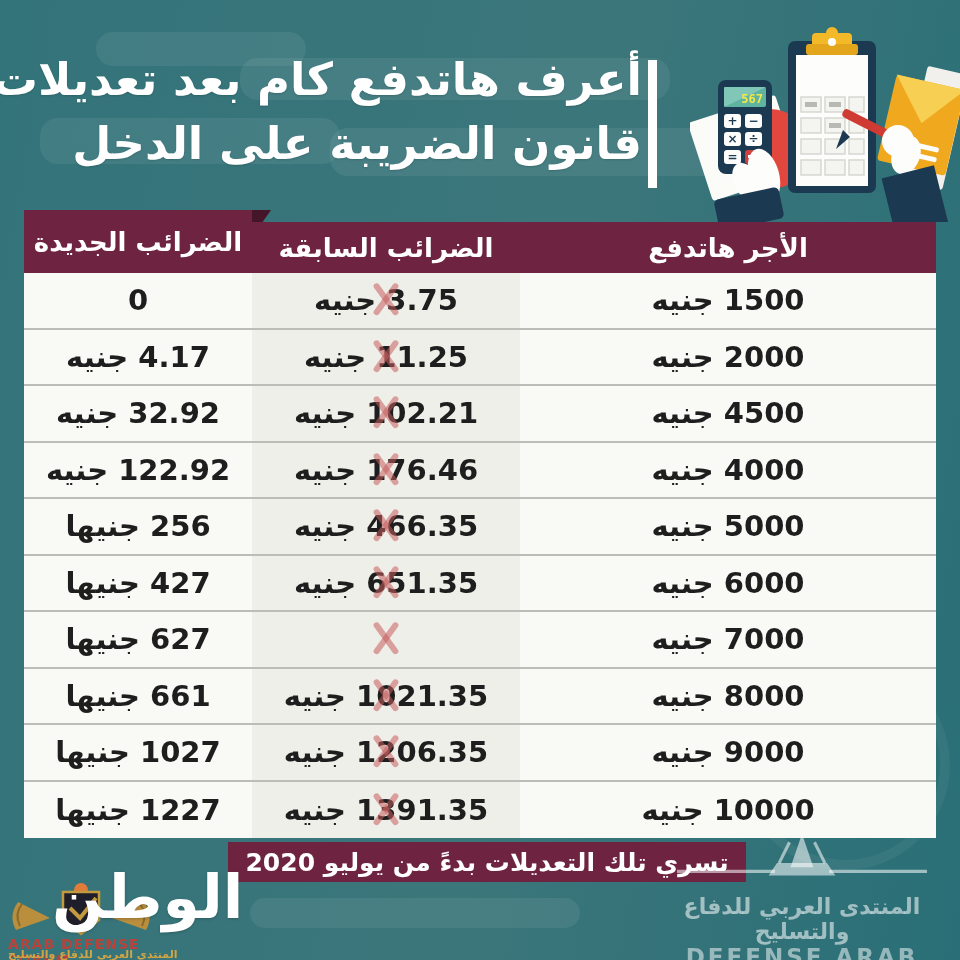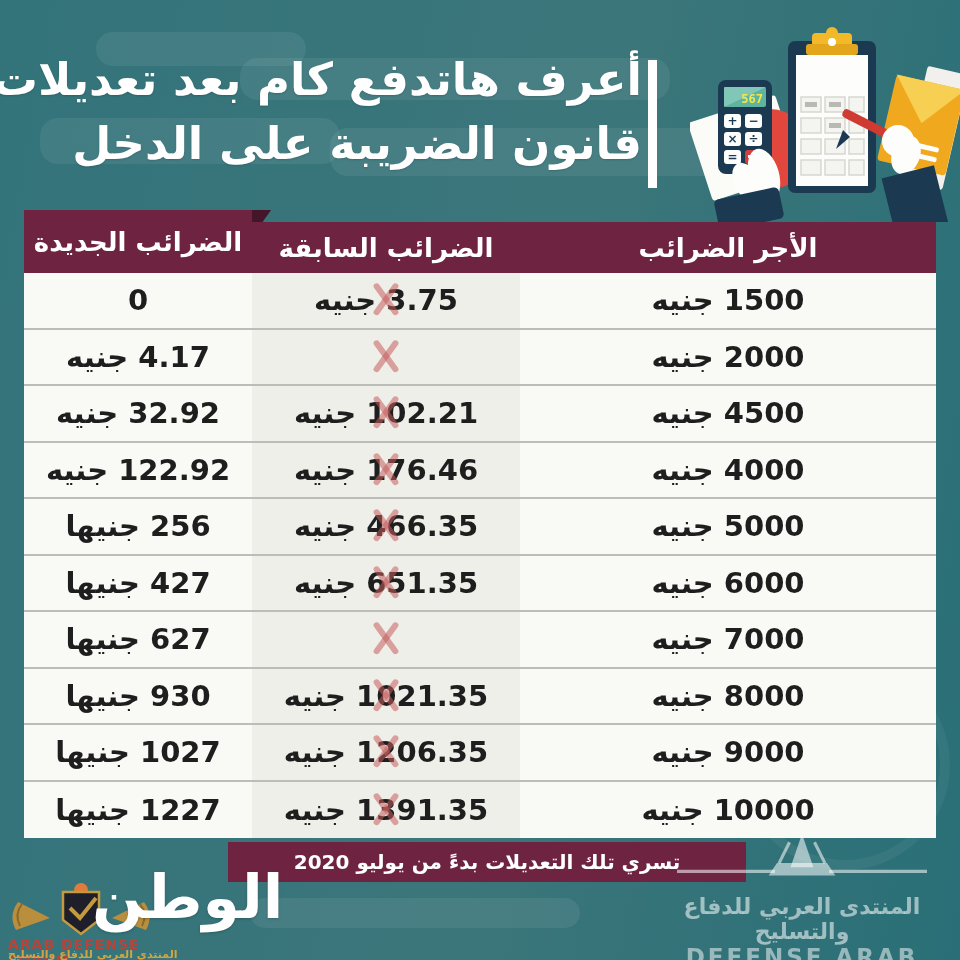--- a/index.html
+++ b/index.html
@@ -45,26 +45,26 @@
   .xmark{position:absolute;top:50%;left:50%;transform:translate(-50%,-52%);
     width:30px;height:38px;}
   .xmark i{position:absolute;left:12px;top:0;width:6px;height:38px;
     background:rgba(197,92,92,0.55);border-radius:3px;display:block;}
   .xmark i:first-child{transform:rotate(36deg);}
   .xmark i:last-child{transform:rotate(-36deg);}
   
   .footer-banner{
     position:absolute;left:228px;top:842px;width:518px;height:40px;background:#6e2440;
     display:flex;align-items:center;justify-content:center;direction:rtl;
-    color:#fff;font-size:20px;font-weight:bold;
+    color:#fff;font-size:25px;font-weight:bold;
   }
   
   .watan-wrap{position:absolute;left:6px;top:858px;width:260px;height:100px;}
   .watan-text{position:absolute;left:46px;top:4px;color:#fff;font-size:60px;font-weight:bold;
-    direction:rtl;text-shadow:0 1px 3px rgba(0,0,0,0.2);margin-left:40px;}
+    direction:rtl;text-shadow:0 1px 3px rgba(0,0,0,0.2);}
   .da-shield{position:absolute;left:0;top:22px;width:150px;height:58px;}
   .da-en{position:absolute;left:2px;top:78px;width:200px;color:#b8433b;font-size:14px;
     font-weight:bold;letter-spacing:1px;}
   .da-ar{position:absolute;left:2px;top:90px;width:220px;color:#d1a545;font-size:11px;
     font-weight:bold;direction:rtl;text-align:left;}
   .forum-mark{position:absolute;right:8px;top:828px;width:300px;text-align:center;
     color:rgba(255,255,255,0.5);}
   .forum-mark svg{width:250px;height:66px;display:block;margin:0 auto;}
   .forum-ar{font-size:22px;font-weight:bold;direction:rtl;color:rgba(255,255,255,0.55);}
   .forum-en{font-size:23px;font-weight:bold;letter-spacing:3px;color:rgba(255,255,255,0.5);}
@@ -169,41 +169,42 @@
   </g>
 </svg>
 
 <div class="table">
   <div class="thead">
     <div class="tab-new">
       <span>الضرائب الجديدة</span>
     </div>
     <div class="fold"></div>
     <div class="hbar">
-      <div class="h-wage">الأجر الضرائب</div>
+      <div class="h-wage">الأجر هاتدفع</div>
       <div class="h-old">الضرائب السابقة</div>
     </div>
   </div>
   <div class="tbody">
 
     <div class="row">
       <div class="cell wage">1500 جنيه</div>
       <div class="cell old">
         <span>3.75 جنيه</span>
         <span class="xmark">
             <i></i>
             <i></i>
           </span>
       </div>
       <div class="cell new">0</div>
     </div>
 
     <div class="row">
       <div class="cell wage">2000 جنيه</div>
       <div class="cell old">
+        <span>11.25 جنيه</span>
         <span class="xmark">
             <i></i>
             <i></i>
           </span>
       </div>
       <div class="cell new">4.17 جنيه</div>
     </div>
 
     <div class="row">
       <div class="cell wage">4500 جنيه</div>
@@ -266,21 +267,21 @@
 
     <div class="row">
       <div class="cell wage">8000 جنيه</div>
       <div class="cell old">
         <span>1021.35 جنيه</span>
         <span class="xmark">
             <i></i>
             <i></i>
           </span>
       </div>
-      <div class="cell new">930 جنيها</div>
+      <div class="cell new">661 جنيها</div>
     </div>
 
     <div class="row">
       <div class="cell wage">9000 جنيه</div>
       <div class="cell old">
         <span>1206.35 جنيه</span>
         <span class="xmark">
             <i></i>
             <i></i>
           </span>

